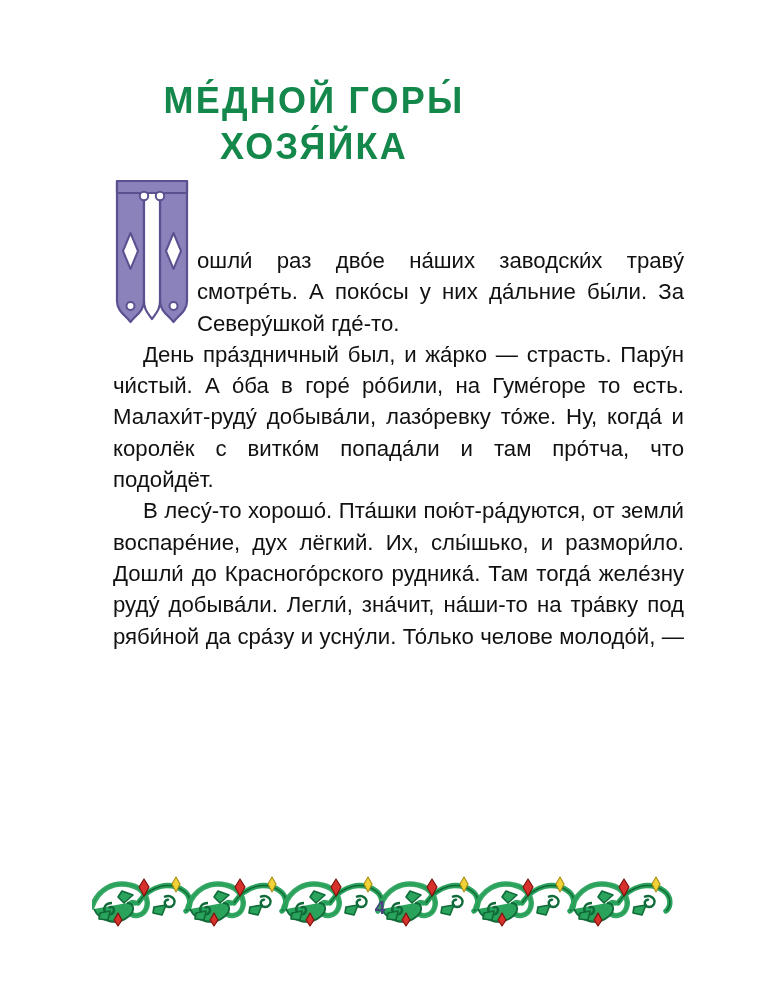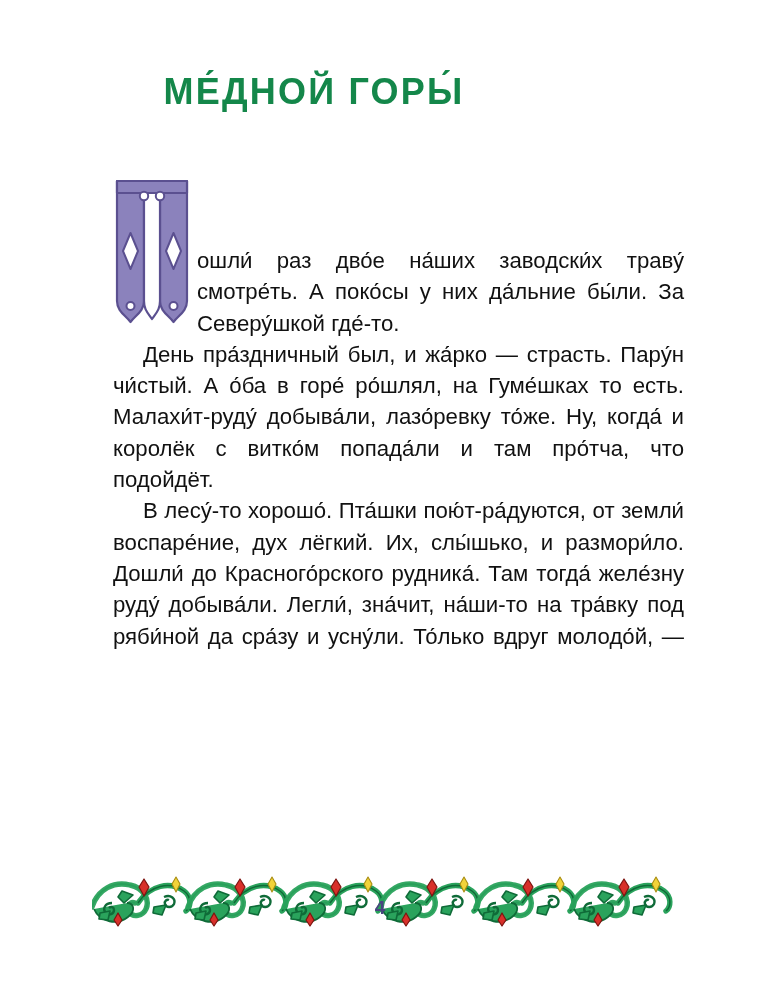--- a/index.html
+++ b/index.html
@@ -17,21 +17,21 @@
     height: 1000px;
     background: #ffffff;
     overflow: hidden;
     box-sizing: border-box;
   }
 
   
   .title-block {
     position: absolute;
     left: 0;
-    top: 69px;
+    top: 78px;
     width: 628px;
     text-align: center;
   }
   .title-line {
     font-weight: bold;
     font-size: 36px;
     line-height: 46px;
     letter-spacing: 2.2px;
     color: #14874a;
     white-space: pre;
@@ -100,20 +100,21 @@
     letter-spacing: 0;
   }
 </style>
 </head>
 <body>
 
 <div class="page">
 
   <div class="title-block">
     <div class="title-line">МЕ́ДНОЙ ГОРЫ́</div>
+    <div class="title-line">ХОЗЯ́ЙКА</div>
   </div>
 
   <div class="text-column">
 
     <p class="para">
       <span class="dropcap-wrap">
         <svg width="78" height="156" viewBox="0 0 78 156" xmlns="http://www.w3.org/2000/svg" aria-hidden="true">
           <g stroke="#5b5090" stroke-width="2.2" stroke-linejoin="round" fill="#8b82bc">
 
             <path d="M4 4 H31 V124 c0 10 -8 14 -13.5 21 C12 138 4 134 4 124 Z"></path>
@@ -131,24 +132,24 @@
           <circle cx="17.5" cy="129" r="4" fill="#ffffff" stroke="#5b5090" stroke-width="2"></circle>
           <circle cx="60.5" cy="129" r="4" fill="#ffffff" stroke="#5b5090" stroke-width="2"></circle>
 
           <path d="M17.5 56 L25 74 L17.5 92 L10 74 Z" fill="#ffffff" stroke="#5b5090" stroke-width="2" stroke-linejoin="round"></path>
           <path d="M60.5 56 L68 74 L60.5 92 L53 74 Z" fill="#ffffff" stroke="#5b5090" stroke-width="2" stroke-linejoin="round"></path>
         </svg>
       </span>
       <span>ошли́ раз дво́е на́ших заводски́х траву́ смотре́ть. А поко́сы у них да́льние бы́ли. За Северу́шкой где́-то.</span>
     </p>
 
-    <p class="para indent">День пра́здничный был, и жа́рко — страсть. Пару́н чи́стый. А о́ба в горе́ ро́шлял, на Гуме́шках то есть. Малахи́т-руду́ добыва́ли, лазо́ревку то́же. Ну, когда́ и королёк с витко́м попада́ли и там про́тча, что подойдёт.</p>
+    <p class="para indent">День пра́здничный был, и жа́рко — страсть. Пару́н чи́стый. А о́ба в горе́ ро́били, на Гуме́горе то есть. Малахи́т-руду́ добыва́ли, лазо́ревку то́же. Ну, когда́ и королёк с витко́м попада́ли и там про́тча, что подойдёт.</p>
 
 
-    <p class="para indent last-flush">В лесу́-то хорошо́. Пта́шки пою́т-ра́дуются, от земли́ воспаре́ние, дух лёгкий. Их, слы́шько, и размори́ло. Дошли́ до Красного́рского рудника́. Там тогда́ желе́зну руду́ добыва́ли. Легли́, зна́чит, на́ши-то на тра́вку под ряби́ной да сра́зу и усну́ли. То́лько вдруг молодо́й, —</p>
+    <p class="para indent last-flush">В лесу́-то хорошо́. Пта́шки пою́т-ра́дуются, от земли́ воспаре́ние, дух лёгкий. Их, слы́шько, и размори́ло. Дошли́ до Красного́рского рудника́. Там тогда́ желе́зну руду́ добыва́ли. Легли́, зна́чит, на́ши-то на тра́вку под ряби́ной да сра́зу и усну́ли. То́лько челове молодо́й, —</p>
 
   </div>
 
   <div class="ornament">
     <svg viewBox="0 0 582 56" preserveAspectRatio="none" xmlns="http://www.w3.org/2000/svg" aria-hidden="true">
       <defs>
 
         <g id="vine-unit">
 
           <path d="M0 34 C6 16 22 8 38 12 C52 15 58 27 54 36 C51 43 41 45 37 39 C34 34 38 28 43 30" fill="none" stroke="#0f6b38" stroke-width="2"></path>

